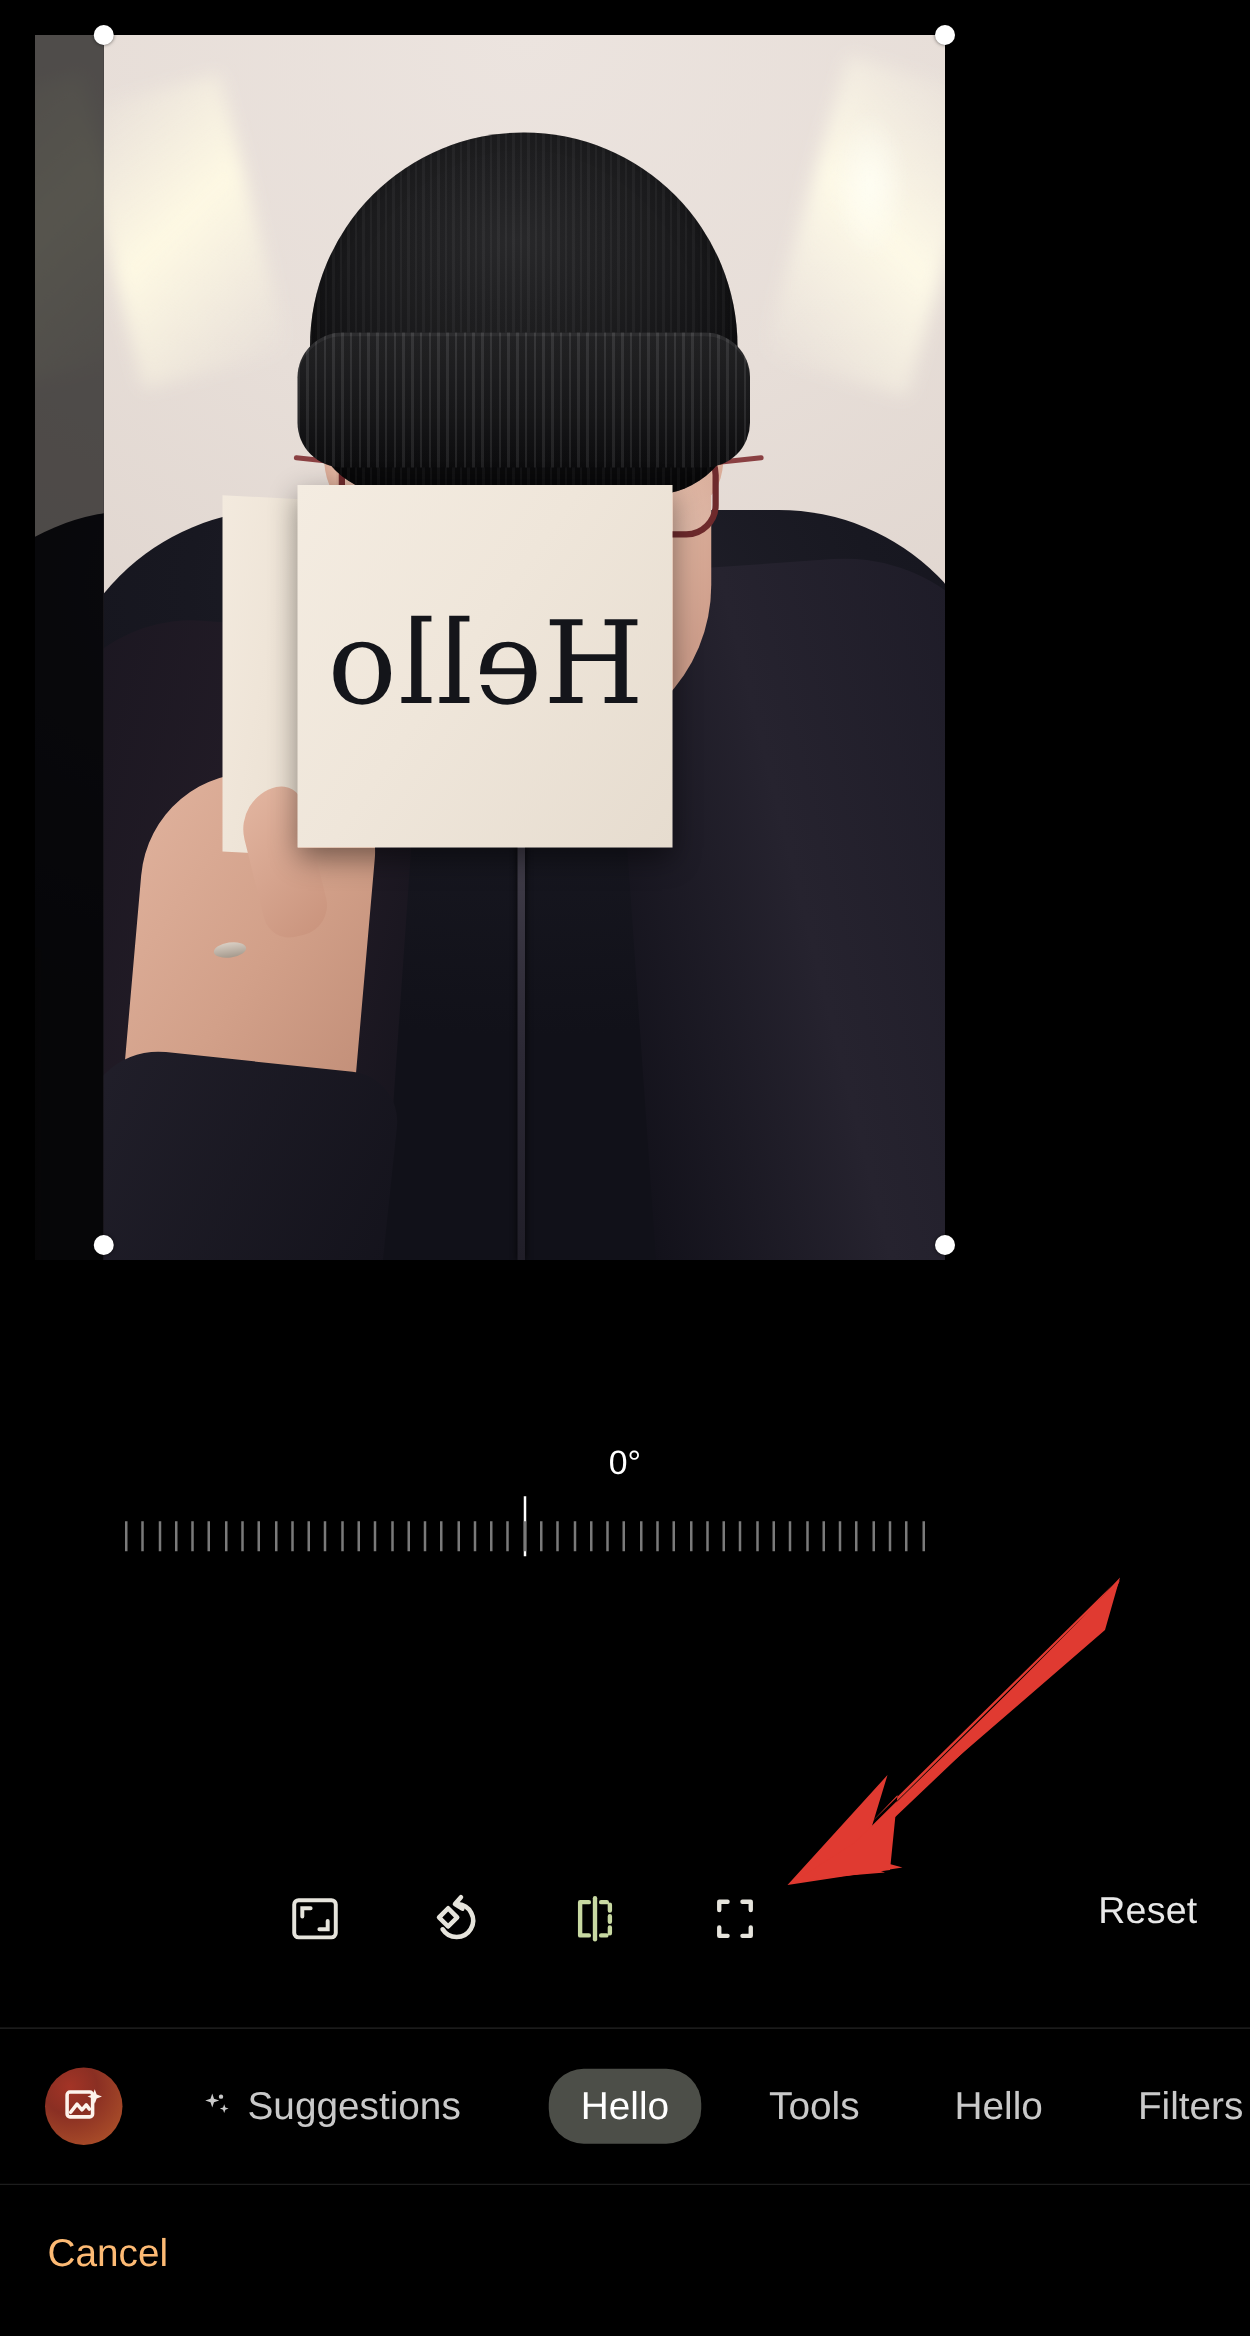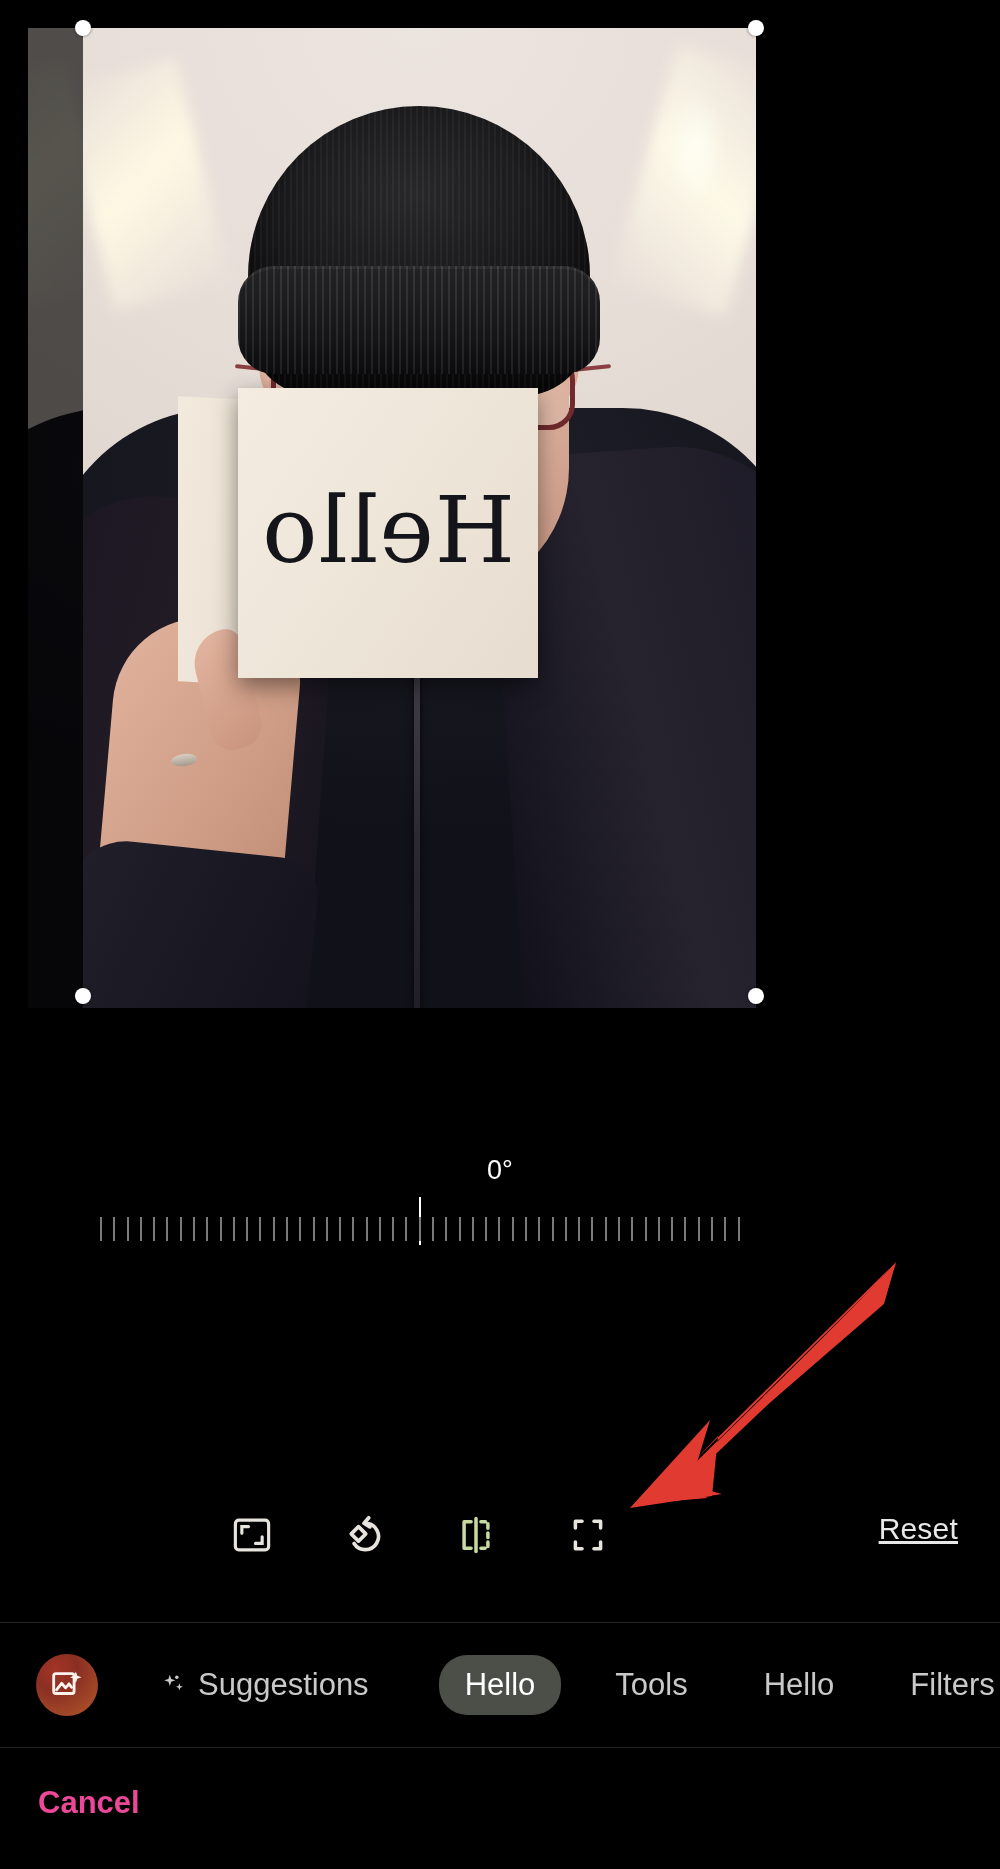--- a/index.html
+++ b/index.html
@@ -275,21 +275,21 @@
     position:absolute; top:18px; width:74px; height:74px;
     display:flex; align-items:center; justify-content:center;
     border-radius:50%;
   }
   #tool-aspect { left:215px; }
   #tool-rotate { left:327px; }
   #tool-flip   { left:439px; }
   #tool-auto   { left:551px; }
   #reset-btn {
     position:absolute; right:42px; top:32px;
-    color:#e8e8e8; font-size:30px; letter-spacing:.2px;text-decoration:underline;
+    color:#e8e8e8; font-size:30px; letter-spacing:.2px;
   }
 
   
   #annotation-arrow {
     position:absolute; left:600px; top:1260px;
     width:300px; height:260px;
     pointer-events:none;
   }
 
   
@@ -327,21 +327,21 @@
   #actionbar {
     position:absolute; left:0; top:1747px; width:1000px; height:122px;
     background:#000;
   }
   #actiondivider {
     position:absolute; left:0; top:0; width:1000px; height:1px;
     background:#1d1d1d;
   }
   #cancel-button {
     position:absolute; left:38px; top:38px;
-    color:#ec4899; font-size:31px;font-weight:bold;
+    color:#fdba74; font-size:31px;
   }
   #save-copy-button {
     position:absolute; right:36px; top:22px;
     background:#cfe0a3; color:#1c2611;
     font-size:31px; font-weight:400;
     padding:26px 46px;
     border-radius:40px;
     line-height:1;
   }
 </style>

